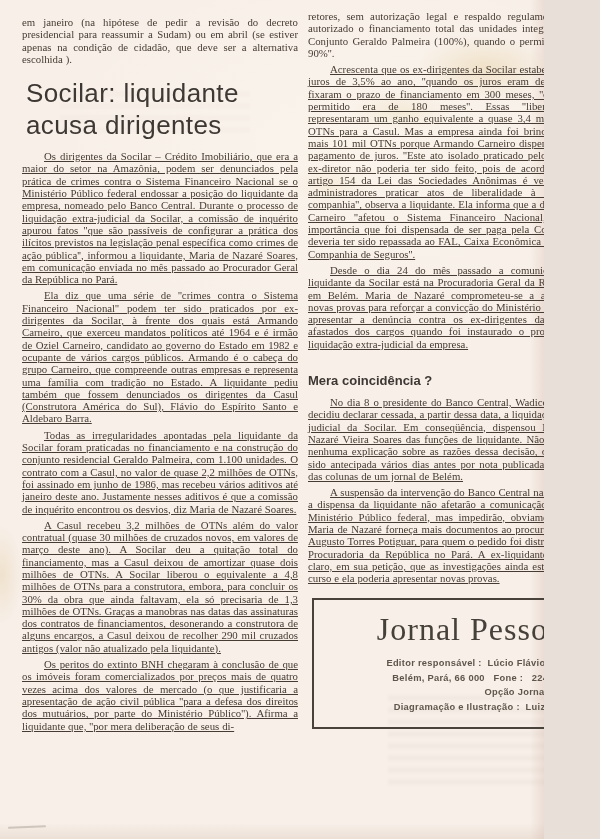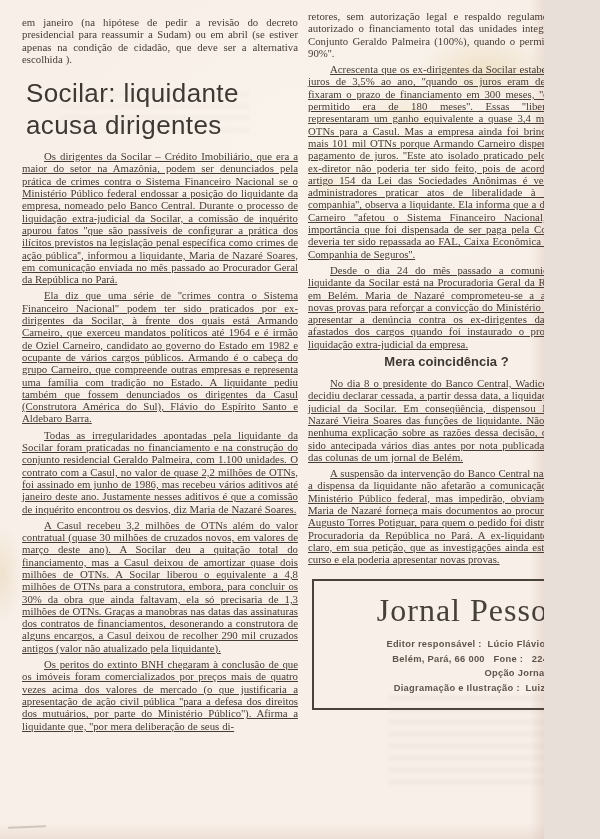--- a/index.html
+++ b/index.html
@@ -30,21 +30,21 @@
     font-size:10.8px;line-height:12.3px;text-align:justify;margin:0 0 4px 0;
     hyphens:auto;-webkit-hyphens:auto;word-spacing:.2px;
   }
   .indent{text-indent:22px;text-decoration:underline;}
   .headline{
     font-family:"Liberation Sans",sans-serif;font-weight:400;color:var(--headline-ink);
     font-size:26px;line-height:32px;text-align:left;margin:12px 4px 9px 4px;letter-spacing:.4px;
   }
   .subhead{
     font-family:"Liberation Sans",sans-serif;font-weight:700;color:var(--headline-ink);
-    font-size:13px;line-height:16px;text-align:center;margin:4px 0 7px 0;
+    font-size:13px;line-height:16px;margin:23px 0 7px 0;
   }
   .masthead-box{
     margin:14px 2px 0 4px;border:2px solid var(--box-border);
     padding:12px 8px 13px 8px;text-align:right;background:transparent;
   }
   .masthead-title{
     font-family:"Liberation Serif",serif;font-size:32px;line-height:34px;
     color:#46403a;letter-spacing:1px;margin:0 0 10px 0;font-weight:400;
   }
   .masthead-info div{

